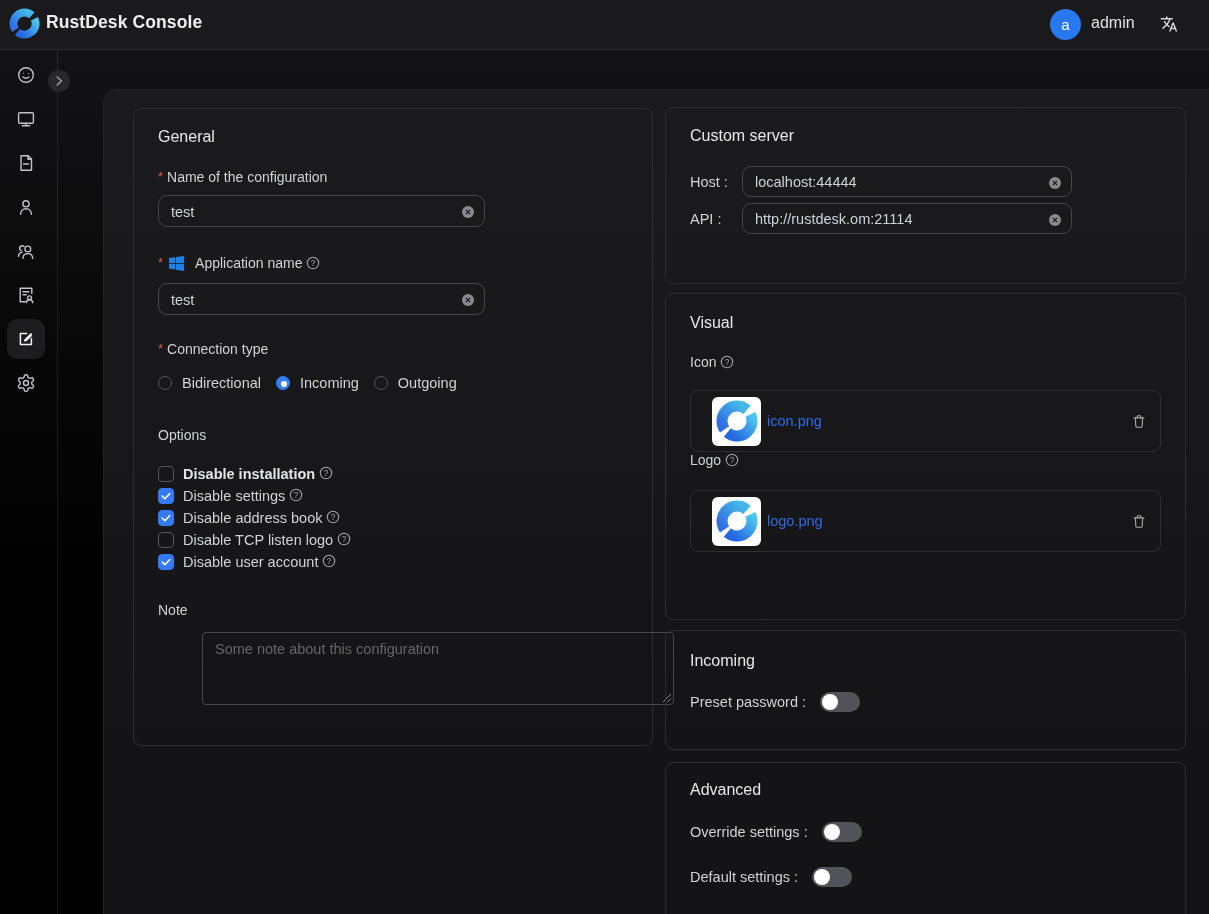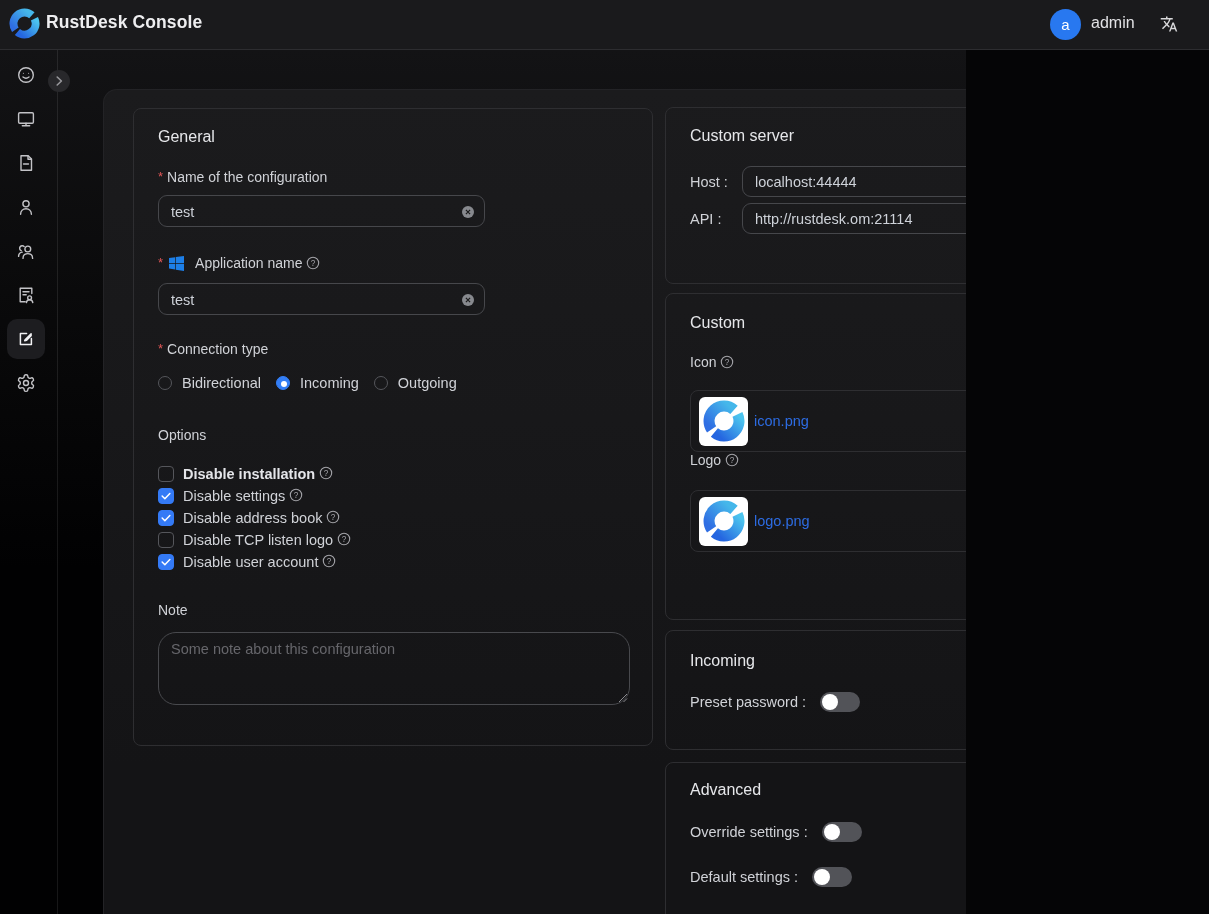--- a/index.html
+++ b/index.html
@@ -1,20 +1,20 @@
 <!DOCTYPE html>
 <html><head>
 <meta charset="utf-8">
 <style>
   * { box-sizing: border-box; margin: 0; padding: 0; }
   html,body { width:1209px; height:914px; overflow:hidden; }
   body { font-family:"Liberation Sans", sans-serif; background:#050506; }
   #header { position:absolute; left:0; top:0; width:1209px; height:50px;
     background:#1a1a1c; border-bottom:1px solid #2d2d30; z-index:5; }
-  #below { position:absolute; left:0; top:50px; width:966px; height:864px;
+  #below { position:absolute; left:0; top:50px; width:1209px; height:864px;
     background:linear-gradient(180deg,#131315 0%,#0a0a0b 28%,#010102 60%); }
   #sidebar { position:absolute; left:0; top:0; width:58px; height:864px;
     border-right:1px solid rgba(255,255,255,0.09); }
   #panel { position:absolute; left:103px; top:39px; right:0; bottom:0;
     background:linear-gradient(180deg,#1b1b1d 0%,#18181a 40%,#141416 82%,#141416 100%); border-top-left-radius:14px;
     border-top:1px solid #232326; border-left:1px solid #232326; overflow:hidden; }
   .card { position:absolute; border:1px solid #2e2e31; border-radius:8px;
     padding:20px 24px; }
   .card h2 { font-size:16px; font-weight:500; color:#e6e7ea; line-height:16px; }
   .lbl { font-size:14px; color:#d0d2d7; line-height:16px; }
@@ -48,31 +48,31 @@
   .radio.on { border-color:#337ef6; background:#337ef6; }
   .radio.on::after { content:""; position:absolute; left:4px; top:4px; width:6px; height:6px;
     border-radius:50%; background:#fff; }
   .crow { display:flex; align-items:flex-start; height:22px; }
   .cb { width:16px; height:16px; border-radius:4px; border:1px solid #55565b; margin-right:9px;
     display:inline-flex; align-items:center; justify-content:center; }
   .cb.on { background:#347af6; border-color:#347af6; }
   .cb svg { display:block; }
   .clab { font-size:14.5px; color:#d0d2d7; }
   .clab.bold { font-weight:700; color:#e4e5e9; }
-  .ta { position:relative; width:472px; height:73px; border:1px solid #48494d; border-radius:18px; }
+  .ta { position:relative; width:472px; height:73px; border:1px solid #48494d; border-radius:4px;margin-left:44px; }
   .ph { position:absolute; left:12px; top:8px; font-size:14.5px; color:#66666b; }
   .rsz { position:absolute; right:1px; bottom:1px; }
   .frow { display:flex; align-items:center; }
   .flab { width:52px; font-size:14.5px; color:#d0d2d7; flex:none; }
   .keyfield { margin-left:5px; width:341px; height:19px; background:#2d2e32; border-radius:4px;
     display:flex; align-items:center; padding:0 4px;
     font-family:"Liberation Mono", monospace; font-size:12px; color:#d6d8dd; white-space:nowrap; }
   .keyfield svg { flex:none; }
   .filebox { width:471px; height:62px; border:1px solid #2e2e31; border-radius:8px;
-    display:flex; align-items:center; position:relative; }
+    display:flex; align-items:center; position:relative;padding-left:13px; }
   .thumb { width:49px; height:49px; border-radius:6px; background:#fff; margin-left:8px;
     display:flex; align-items:center; justify-content:center; }
   .fname { margin-left:6px; font-size:14.5px; color:#2d6ce2; }
   .trash { position:absolute; right:14px; top:23px; }
   .trow { display:flex; align-items:center; height:20px; }
   .tlab { font-size:14.5px; color:#d0d2d7; margin-right:14px; }
   .toggle { width:40px; height:20px; border-radius:10px; background:#525358; position:relative; display:inline-block; }
   .knob { position:absolute; left:2px; top:2px; width:16px; height:16px; border-radius:50%; background:#fff; }
 </style>
 </head>
@@ -279,21 +279,21 @@
             <span class="txt" style="top:7px">http://rustdesk.om:21114</span>
             <svg class="clear" width="14" height="14" viewBox="0 0 14 14">
               <circle cx="7" cy="7" r="6" fill="#87898e"></circle>
               <path d="M4.9 4.9 L9.1 9.1 M9.1 4.9 L4.9 9.1" stroke="#1b1b1c" stroke-width="1.2"></path>
             </svg>
           </div>
       </div>
     </div>
 
     <div class="card" style="left:561px;top:203px;width:521px;height:327px;padding-top:21px">
-      <h2>Custom</h2>
+      <h2>Visual</h2>
       <div class="lbl lrow" style="margin-top:23px">Icon<span class="help">
             <svg width="14" height="14" viewBox="0 0 14 14" fill="none">
               <circle cx="7" cy="7" r="5.7" stroke="#a3a3a8" stroke-width="1.1"></circle>
               <text x="7" y="10" text-anchor="middle" font-size="8.2" fill="#a3a3a8" font-family="Liberation Sans">?</text>
             </svg>
           </span></div>
       <div class="filebox" style="margin-top:20px">
         <span class="thumb">
             <svg width="42" height="42" viewBox="0 0 32 32">
               <path d="M 23.63 7.53 A 11.4 11.4 0 0 0 6.55 22.37" fill="none" stroke="url(#lgA)" stroke-width="8.4"></path>

